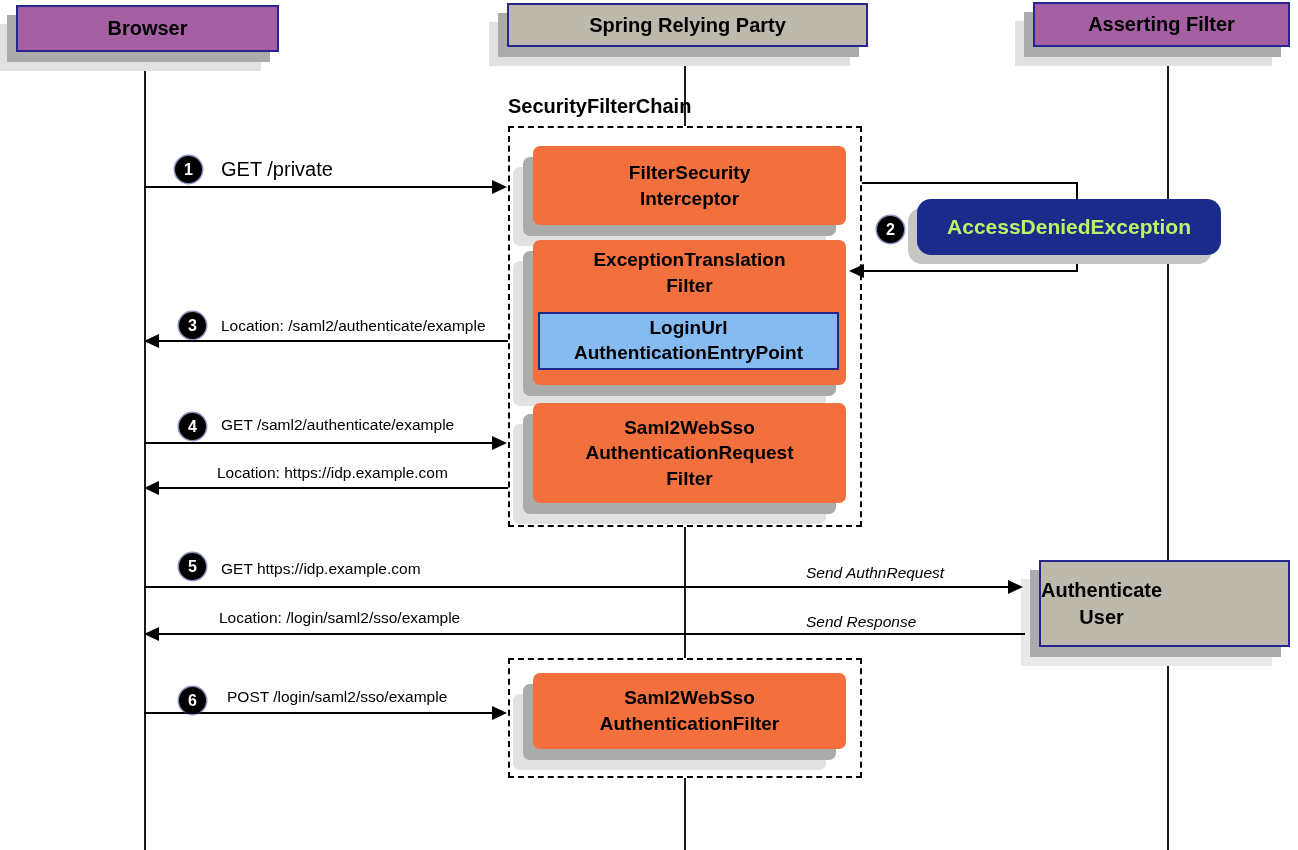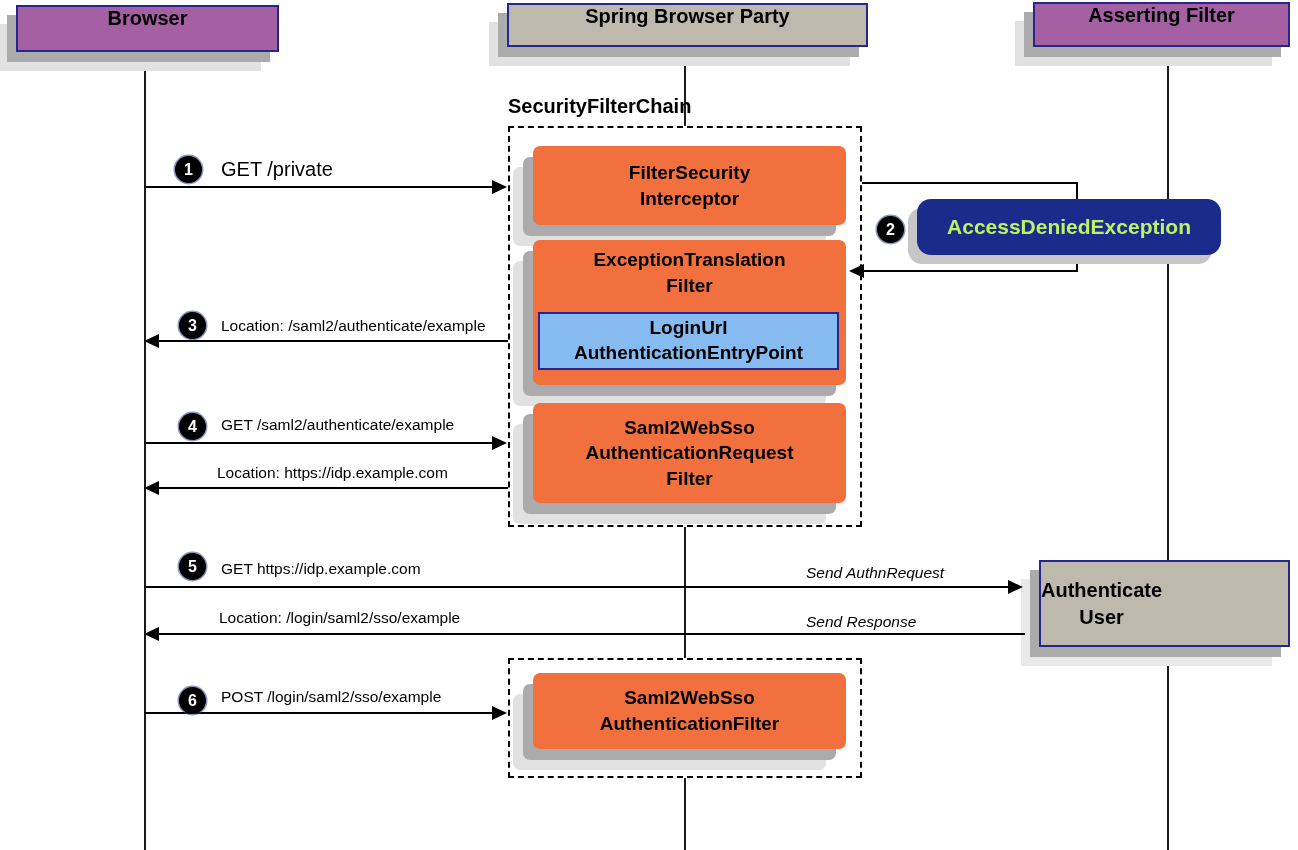--- a/index.html
+++ b/index.html
@@ -3,21 +3,21 @@
 <meta charset="utf-8">
 <style>
   html,body { margin:0; padding:0; background:#fff; }
   .stage {
     position:relative; width:1298px; height:850px; overflow:hidden;
     background:#fff; font-family:"Liberation Sans", sans-serif; color:#000;
   }
   .lifeline { position:absolute; width:2px; background:#1a1a1a; }
   .actor-box {
     position:absolute; border:2px solid #26268C; box-sizing:border-box;
-    display:flex; align-items:flex-start; justify-content:center;
+    display:flex; align-items:center; justify-content:center;
     font-weight:bold; font-size:20px;
     box-shadow:-9px 10px 0 #ABABAB, -18px 19px 0 #E1E1E1;
   }
   .actor-purple { background:#A55FA3; }
   .actor-gray   { background:#BEB9AD; }
   .chain-title { position:absolute; font-weight:bold; font-size:20px; }
   .chain-box {
     position:absolute; border:2px dashed #000; box-sizing:border-box; background:#fff;
   }
   .filter-box {
@@ -68,21 +68,21 @@
 <div class="stage">
 
   <div class="lifeline" style="left:144px; top:52px; height:798px;"></div>
   <div class="lifeline" style="left:684px; top:47px; height:803px;"></div>
   <div class="lifeline" style="left:1167px; top:47px; height:803px;"></div>
 
   <div class="actor-box actor-purple" style="left:16px; top:5px; width:263px; height:47px;">
     <span>Browser</span>
   </div>
   <div class="actor-box actor-gray" style="left:507px; top:3px; width:361px; height:44px;">
-    <span>Spring Browser Party</span>
+    <span>Spring Relying Party</span>
   </div>
   <div class="actor-box actor-purple" style="left:1033px; top:2px; width:257px; height:45px;">
     <span>Asserting Filter</span>
   </div>
 
   <div class="chain-title" style="left:508px; top:95px;">SecurityFilterChain</div>
   <div class="chain-box" style="left:508px; top:126px; width:354px; height:401px;"></div>
 
   <div class="chain-box" style="left:508px; top:658px; width:354px; height:120px;"></div>
 
@@ -155,15 +155,15 @@
   <div class="badge" style="left:179px; top:687px;">6</div>
 
   <div class="msg big" style="left:221px; top:169px;">GET /private</div>
   <div class="msg" style="left:221px; top:326px;">Location: /saml2/authenticate/example</div>
   <div class="msg" style="left:221px; top:425px;">GET /saml2/authenticate/example</div>
   <div class="msg" style="left:217px; top:473px;">Location: https://idp.example.com</div>
   <div class="msg" style="left:221px; top:569px;">GET https://idp.example.com</div>
   <div class="msg ital" style="left:806px; top:573px;">Send AuthnRequest</div>
   <div class="msg" style="left:219px; top:618px;">Location: /login/saml2/sso/example</div>
   <div class="msg ital" style="left:806px; top:622px;">Send Response</div>
-  <div class="msg" style="left:221px; top:697px;">POST /login/saml2/sso/example</div>
+  <div class="msg" style="left:227px; top:697px;">POST /login/saml2/sso/example</div>
 
 </div>
 
 </body></html>

